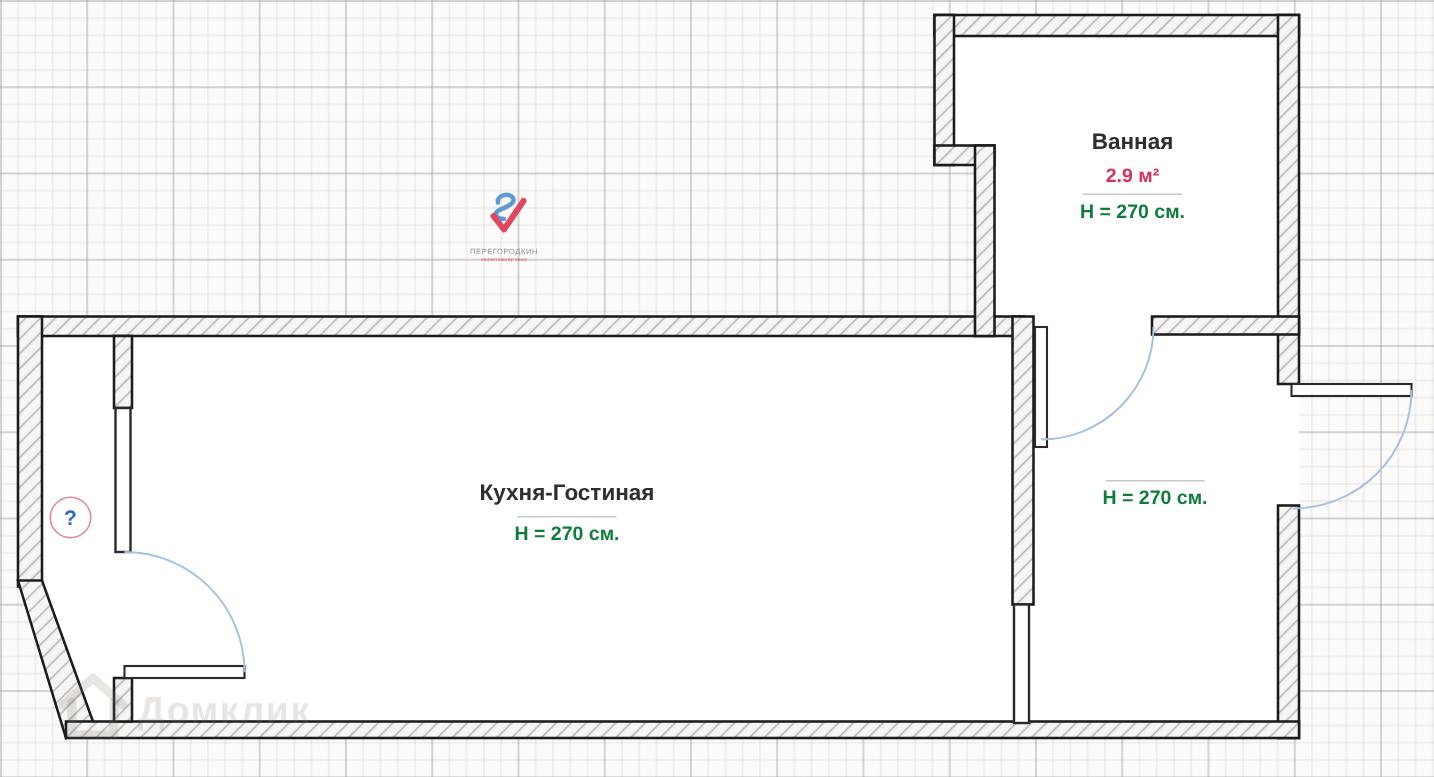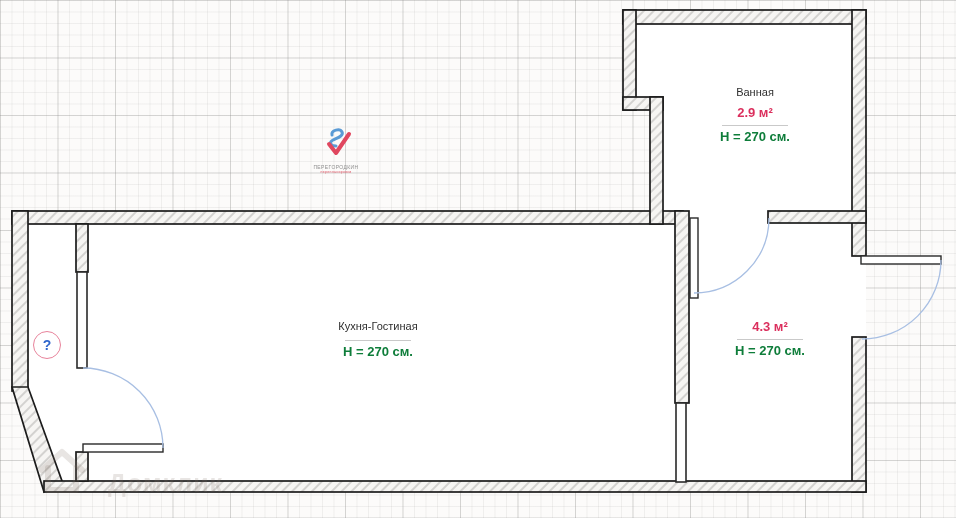--- a/index.html
+++ b/index.html
@@ -20,36 +20,35 @@
   .wall{fill:url(#hatch);stroke:#1c1c1c;stroke-width:1.7;}
   .thin{fill:#ffffff;stroke:#2a2a2a;stroke-width:1.6;}
   .leaf{fill:#ffffff;stroke:#2a2a2a;stroke-width:1.4;}
   .arc{fill:none;stroke:#a8bfe3;stroke-width:1.3;}
   .floor{fill:#ffffff;stroke:none;}
 
   .room-label{
     position:absolute;width:220px;text-align:center;line-height:1.15;
     pointer-events:none;
   }
-  .room-name{font-size:11px;font-weight:normal;color:#2e2e2e;margin-bottom:7px;}
+  .room-name{font-size:15px;font-weight:bold;color:#2e2e2e;margin-bottom:7px;}
   .room-area{font-size:13px;font-weight:bold;color:#db2f5d;margin-bottom:4px;}
   .room-divider{width:66px;height:1px;background:#c9c9c9;margin:0 auto 4px auto;}
   .room-height{font-size:13px;font-weight:bold;color:#0e7d3a;}
 
   .qbadge{
     position:absolute;left:33px;top:331px;width:26px;height:26px;
     border:1.5px solid #e8839b;border-radius:50%;
     display:flex;align-items:center;justify-content:center;
     font-size:14px;font-weight:bold;color:#2f66cc;background:transparent;
   }
 
   .wm-domclick{
-    position:absolute;left:36px;top:444px;display:flex;align-items:flex-end;
+    position:absolute;left:36px;top:444px;display:flex;align-items:center;
     pointer-events:none;
-    gap:16px;
   }
   .wm-domclick-text{
     font-size:25px;font-weight:bold;letter-spacing:1px;
     color:rgba(125,112,100,0.18);
     margin-left:4px;margin-top:6px;
   }
   .wm-logo{
     position:absolute;left:303px;top:127px;width:66px;text-align:center;
     pointer-events:none;
   }
@@ -105,21 +104,20 @@
     <div class="room-height">H = 270 см.</div>
   </div>
 
   <div class="room-label" style="left:268px;top:320px;">
     <div class="room-name">Кухня-Гостиная</div>
     <div class="room-divider"></div>
     <div class="room-height">H = 270 см.</div>
   </div>
 
   <div class="room-label" style="left:660px;top:320px;">
-    <div class="room-area">4.3 м²</div>
     <div class="room-divider"></div>
     <div class="room-height">H = 270 см.</div>
   </div>
 
   <div class="qbadge">
     <span>?</span>
   </div>
 
   <div class="wm-domclick">
     <svg width="52" height="54" viewBox="0 0 52 54">

